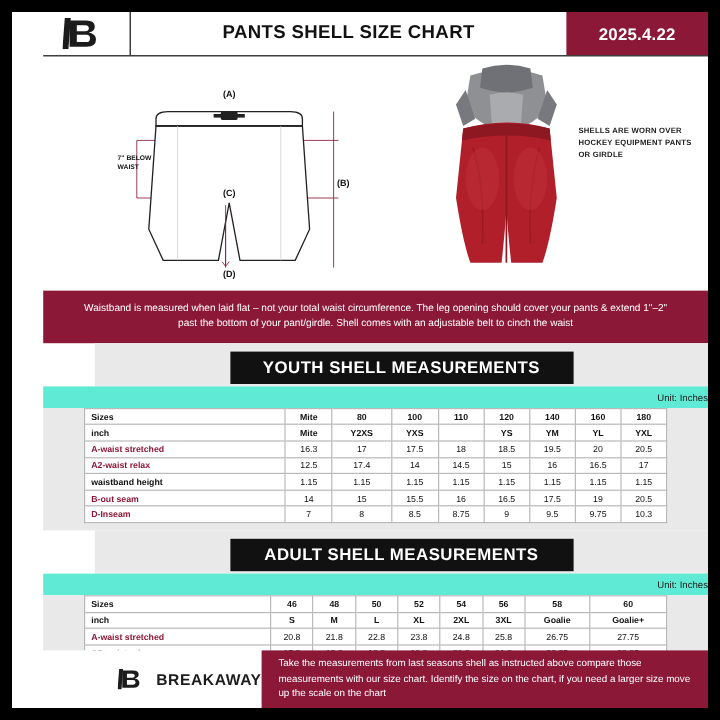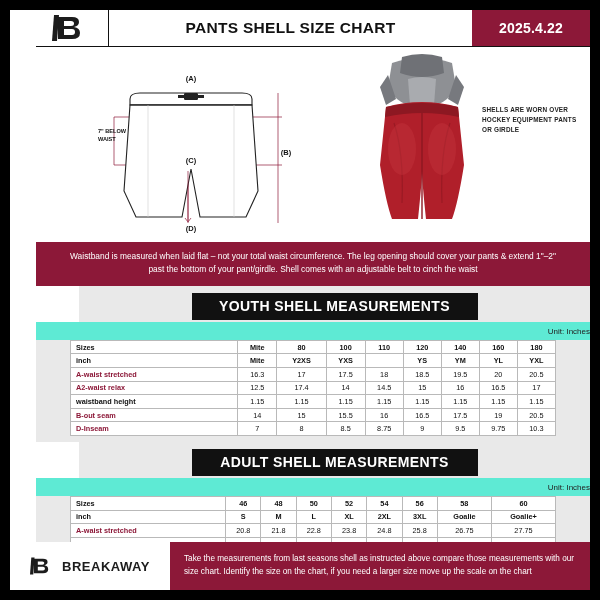--- a/index.html
+++ b/index.html
@@ -75,22 +75,22 @@
     font-size:7.3px; text-align:center; height:13.6px;
     color:#111; font-weight:normal; padding:0;
   }
   td.rowhead, th.rowhead { text-align:left; padding-left:5px; font-weight:bold;margin-left:28px; }
   tr.head td { font-weight:bold; }
   td.maroon { color:#8c1838; font-weight:bold; }
 
   
   .footer { display:flex; height:48px; width:100%; position:absolute; bottom:0; left:0; }
   .footer .brand {
-    width:160px; background:#fff;
-    display:flex; align-items:center; justify-content:center; gap:6px;
+    width:208px; background:#fff;
+    display:flex; align-items:center; justify-content:flex-end; gap:6px;
   }
   .footer .brand .bname { font-size:13px; font-weight:bold; letter-spacing:.5px; color:#1c1c1c; }
   .footer .fnote {
     flex:1; background:#8c1838; color:#fff;
     display:flex; align-items:center; padding:0 14px;
   }
   .footer .fnote p { margin:0; font-size:8.2px; line-height:1.55; }
 </style>
 </head>
 <body>

